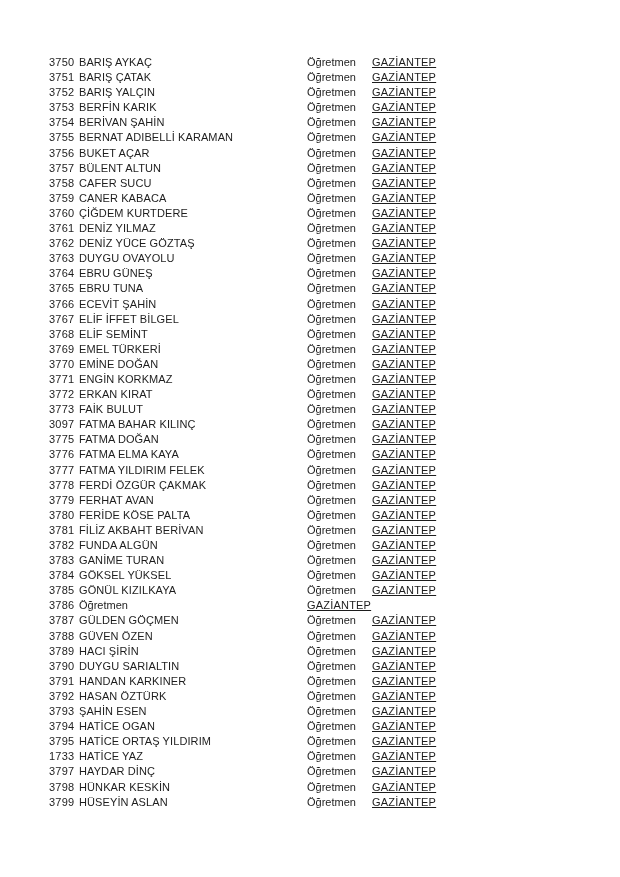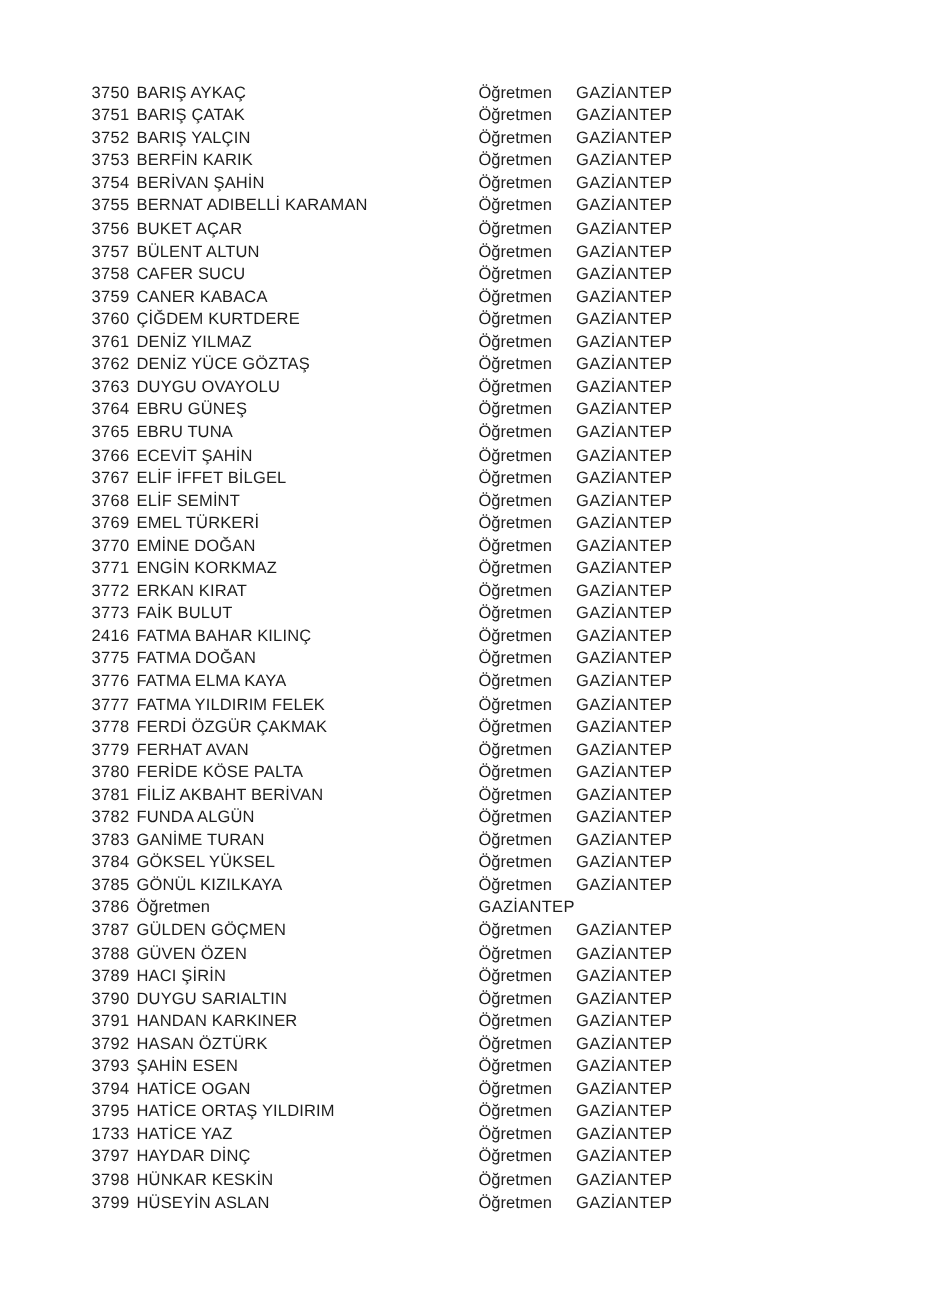--- a/index.html
+++ b/index.html
@@ -18,33 +18,32 @@
     position: relative;
     width: 620px;
     height: 877px;
     background: #ffffff;
   }
   .roster {
     position: absolute;
     top: 55px;
     left: 49px;
     right: 0;
-    margin-left: 12px;
   }
   .row {
     display: grid;
     grid-template-columns: 30px 228px 65px auto;
     line-height: 15.1px;
     font-size: 11px;
     white-space: nowrap;
   }
   .col-no      { letter-spacing: 0.2px; }
   .col-name    { letter-spacing: 0.1px; }
   .col-title   { }
-  .col-city    { letter-spacing: 0.2px; }
+  .col-city    { letter-spacing: 0.2px; text-decoration: underline; }
 </style>
 </head>
 <body>
 
 <div class="page">
   <div class="roster" id="roster">
   <div class="row">
     <span class="col-no">3750</span>
     <span class="col-name">BARIŞ AYKAÇ</span>
     <span class="col-title">Öğretmen</span>
@@ -206,21 +205,21 @@
   </div>
 
   <div class="row">
     <span class="col-no">3773</span>
     <span class="col-name">FAİK BULUT</span>
     <span class="col-title">Öğretmen</span>
     <span class="col-city">GAZİANTEP</span>
   </div>
 
   <div class="row">
-    <span class="col-no">2416</span>
+    <span class="col-no">3097</span>
     <span class="col-name">FATMA BAHAR KILINÇ</span>
     <span class="col-title">Öğretmen</span>
     <span class="col-city">GAZİANTEP</span>
   </div>
 
   <div class="row">
     <span class="col-no">3775</span>
     <span class="col-name">FATMA DOĞAN</span>
     <span class="col-title">Öğretmen</span>
     <span class="col-city">GAZİANTEP</span>

